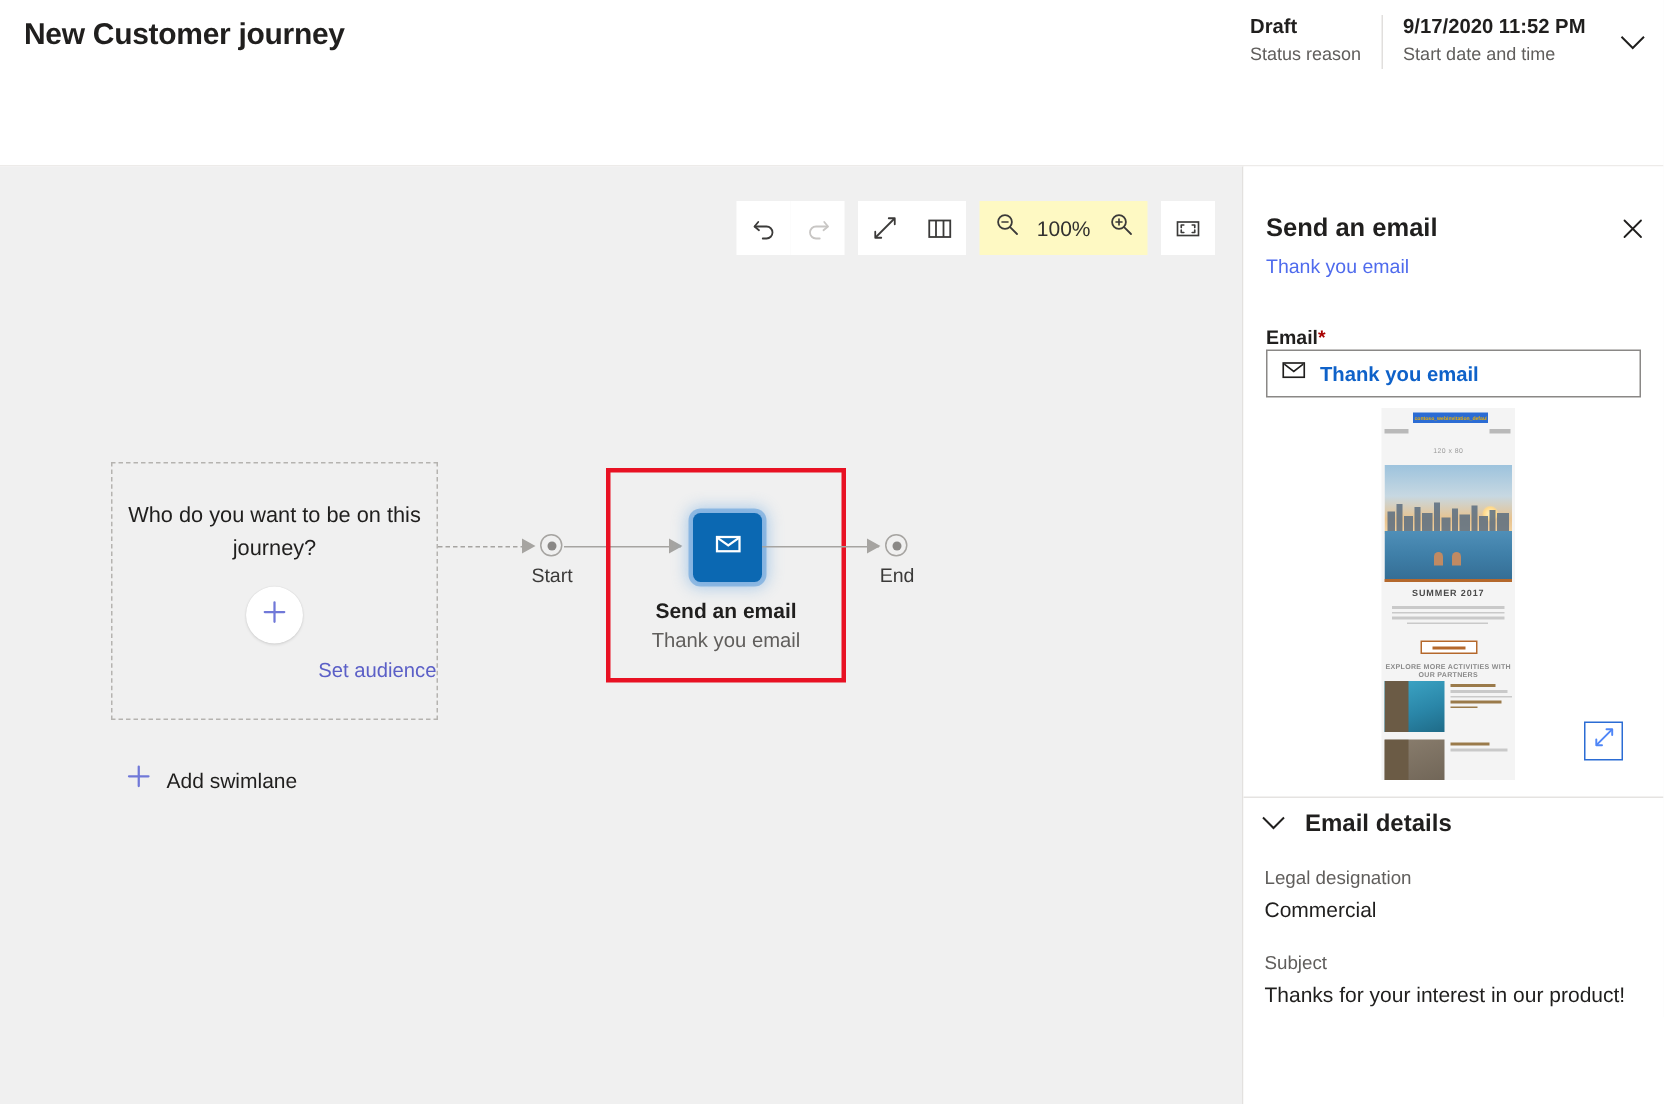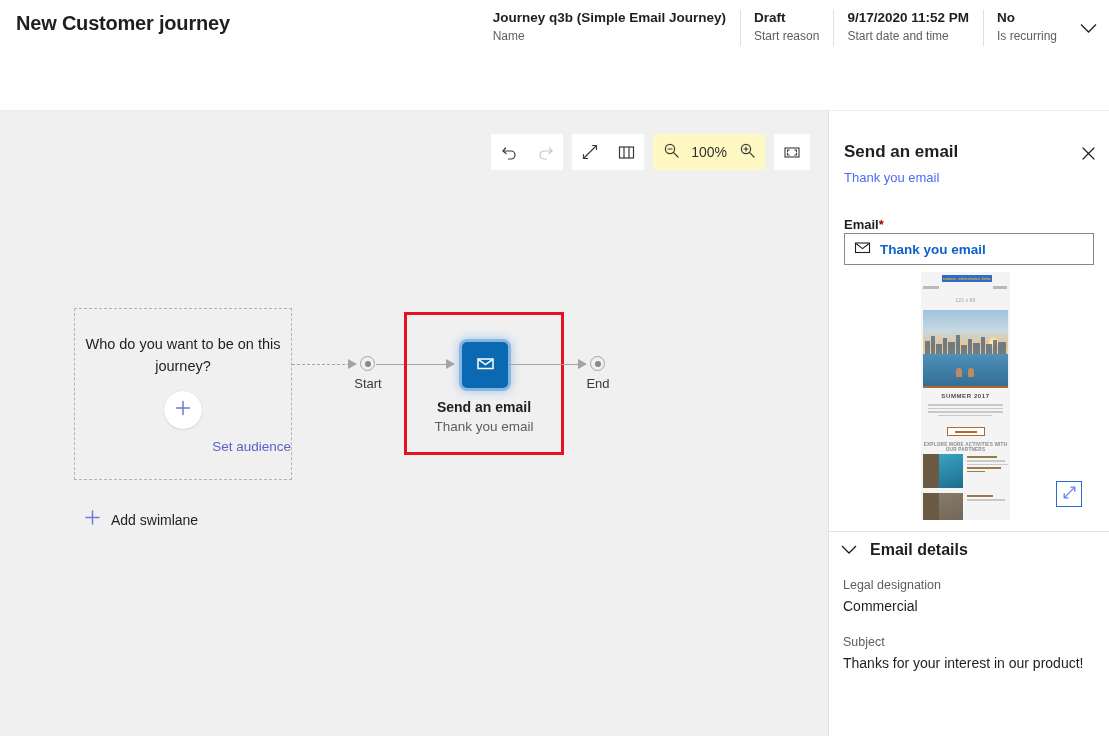--- a/index.html
+++ b/index.html
@@ -281,39 +281,31 @@
 <body>
 
 <div class="app">
 
   <div class="header">
     <div class="header-top">
       <div class="page-title">New Customer journey</div>
 
       <div class="header-fields">
 
-        <div class="hfield">
-          <div class="hf-value">Journey q3b (Simple Email Journey)</div>
-          <div class="hf-label">Name</div>
-        </div>
 
         <div class="hfield">
           <div class="hf-value">Draft</div>
-          <div class="hf-label">Start reason</div>
+          <div class="hf-label">Status reason</div>
         </div>
 
         <div class="hfield">
           <div class="hf-value">9/17/2020 11:52 PM</div>
           <div class="hf-label">Start date and time</div>
         </div>
 
-        <div class="hfield">
-          <div class="hf-value">No</div>
-          <div class="hf-label">Is recurring</div>
-        </div>
 
         <div class="chevron-btn">
           <span>
             <svg width="17" height="11" viewBox="0 0 17 11">
                 <path d="M1 1.5 L8.5 9 L16 1.5" stroke="#201f1e" stroke-width="1.3" fill="none"></path>
               </svg>
           </span>
         </div>
       </div>
     </div>

